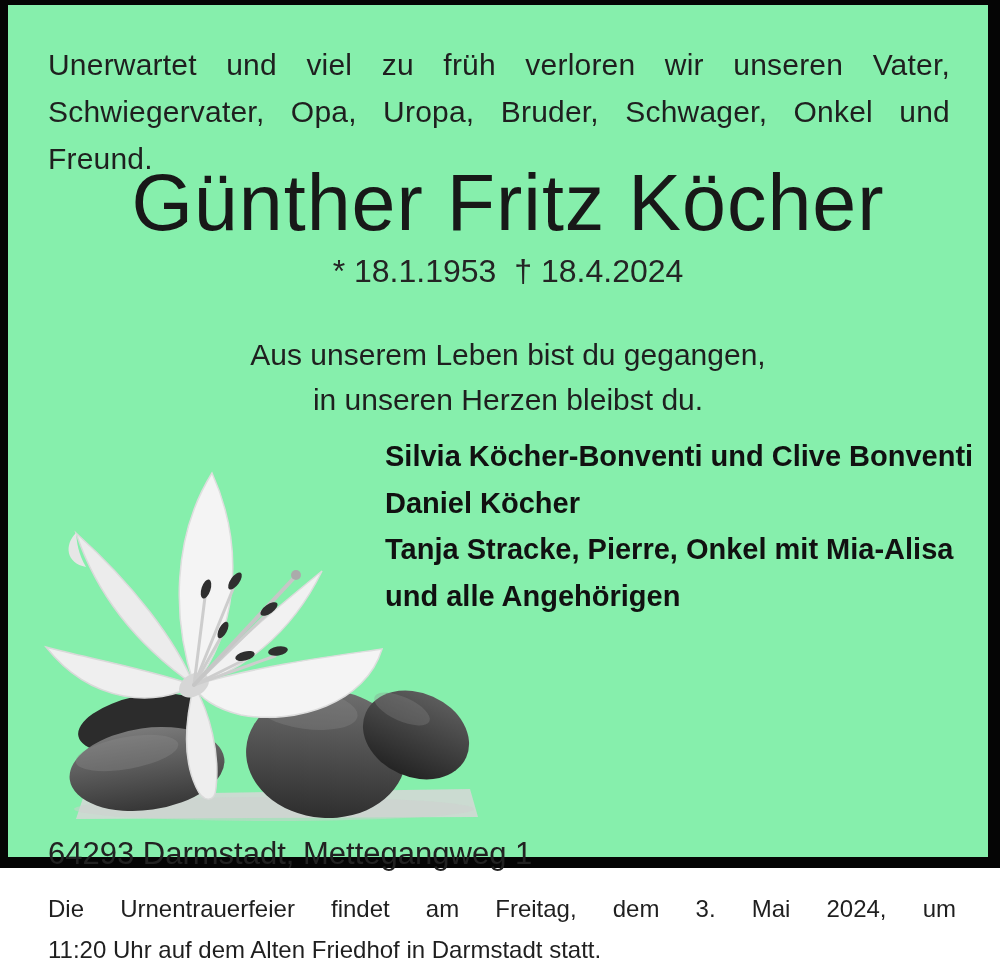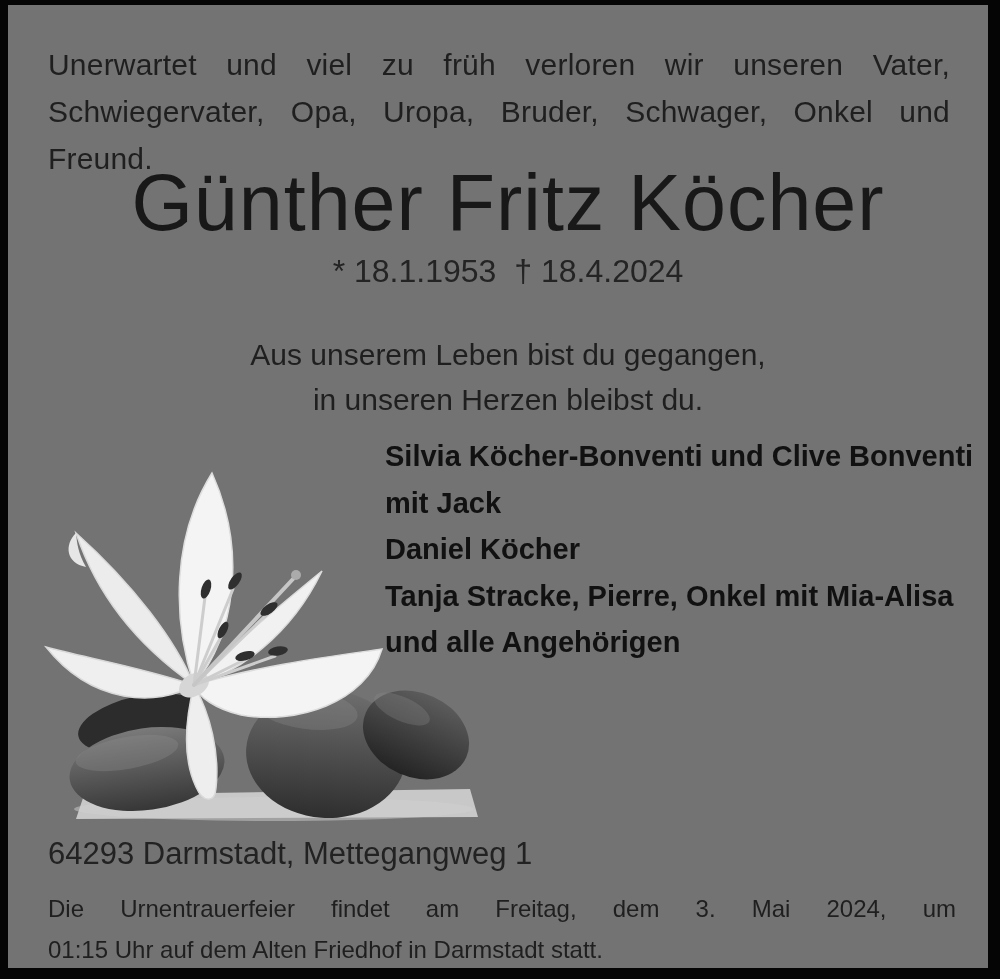--- a/index.html
+++ b/index.html
@@ -6,26 +6,26 @@
     margin: 0; padding: 0;
     width: 1000px; height: 979px;
     background: #ffffff;
     font-family: "Liberation Sans", "DejaVu Sans", sans-serif;
     color: #1f1f1f;
     overflow: hidden;
   }
   .frame {
     position: absolute;
     left: 0; top: 0;
-    width: 1000px; height: 979px;
+    width: 1000px; height: 868px;
     box-sizing: border-box;
     border-style: solid;
     border-color: #050505;
     border-width: 5px 12px 11px 8px;
-    background: #737373;
+    background: #86efac;
   }
   .abs { position: absolute; }
 
   .intro {
     top: 36px; left: 40px; right: 38px;
     font-size: 30px; line-height: 47px;
     letter-spacing: 0.2px;
   }
   .just { text-align: justify; text-align-last: justify; }
 
@@ -91,21 +91,20 @@
     <span class="birth">* 18.1.1953</span><span class="death">† 18.4.2024</span>
   </div>
 
   <div class="abs verse">
     <div>Aus unserem Leben bist du gegangen,</div>
     <div>in unseren Herzen bleibst du.</div>
   </div>
 
   <div class="abs family">
     <div>Silvia Köcher-Bonventi und Clive Bonventi</div>
-    <div>mit Jack</div>
     <div>Daniel Köcher</div>
     <div>Tanja Stracke, Pierre, Onkel mit Mia-Alisa</div>
     <div>und alle Angehörigen</div>
   </div>
 
   <svg class="abs photo" viewBox="0 0 445 368" xmlns="http://www.w3.org/2000/svg" aria-hidden="true">
     <defs>
       <linearGradient id="stoneG1" x1="0" y1="0" x2="0" y2="1">
         <stop offset="0" stop-color="#7a7a7a"></stop>
           <stop offset="1" stop-color="#363636"></stop>
@@ -168,16 +167,16 @@
         <ellipse cx="244" cy="194" rx="4.5" ry="10" transform="rotate(80 244 194)"></ellipse>
         <ellipse cx="189" cy="173" rx="4" ry="9" transform="rotate(28 189 173)"></ellipse>
       </g>
     </g>
   </svg>
 
   <div class="abs address">64293 Darmstadt, Mettegangweg 1</div>
 
   <div class="abs funeral">
     <div class="just">Die Urnentrauerfeier findet am Freitag, dem 3. Mai 2024, um</div>
-    <div>01:15 Uhr auf dem Alten Friedhof in Darmstadt statt.</div>
+    <div>11:20 Uhr auf dem Alten Friedhof in Darmstadt statt.</div>
   </div>
 
 </div>
 
 </body></html>

